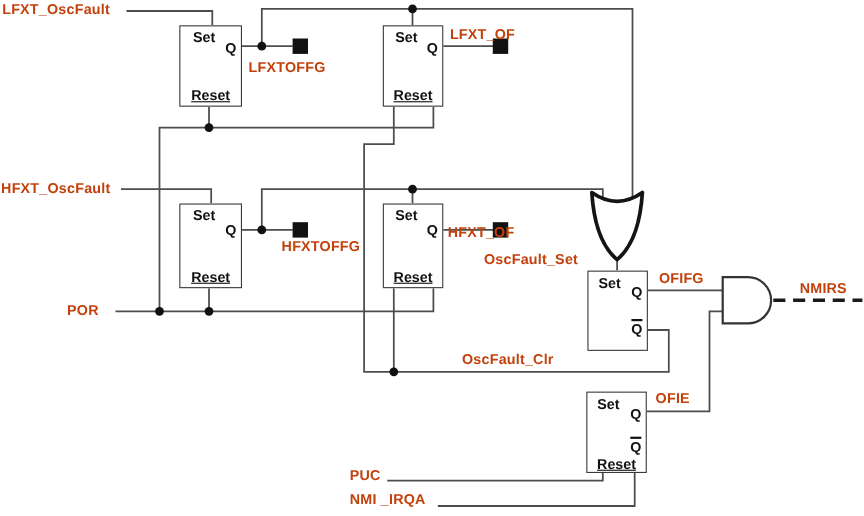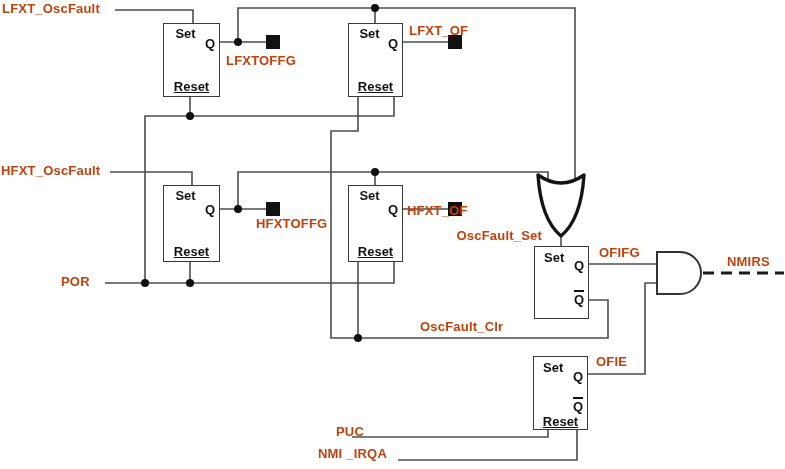--- a/index.html
+++ b/index.html
@@ -129,21 +129,21 @@
     <span class="reset" style="bottom:1px;">Reset</span>
   </div>
 
   <div class="lbl" style="left:2px;top:2px;">LFXT_OscFault</div>
   <div class="lbl" style="left:226px;top:54px;">LFXTOFFG</div>
   <div class="lbl" style="left:409px;top:24px;text-align:center;">LFXT_OF</div>
   <div class="lbl" style="left:1px;top:164px;">HFXT_OscFault</div>
   <div class="lbl" style="left:224px;top:217px;padding-left:32px;">HFXTOFFG</div>
   <div class="lbl" style="left:407px;top:188px;margin-top:16px;">HFXT_OF</div>
   <div class="lbl" style="left:61px;top:275px;">POR</div>
-  <div class="lbl" style="left:440px;top:229px;width:102px;text-align:right;">OscFault_Set</div>
+  <div class="lbl" style="left:440px;top:229px;width:102px;">OscFault_Set</div>
   <div class="lbl" style="left:599px;top:246px;">OFIFG</div>
   <div class="lbl" style="left:727px;top:255px;">NMIRS</div>
   <div class="lbl" style="left:420px;top:320px;">OscFault_Clr</div>
   <div class="lbl" style="left:596px;top:355px;">OFIE</div>
-  <div class="lbl" style="left:318px;top:425px;margin-left:18px;">PUC</div>
+  <div class="lbl" style="left:318px;top:425px;">PUC</div>
   <div class="lbl" style="left:318px;top:447px;">NMI _IRQA</div>
 
 </div>
 
 </body></html>

